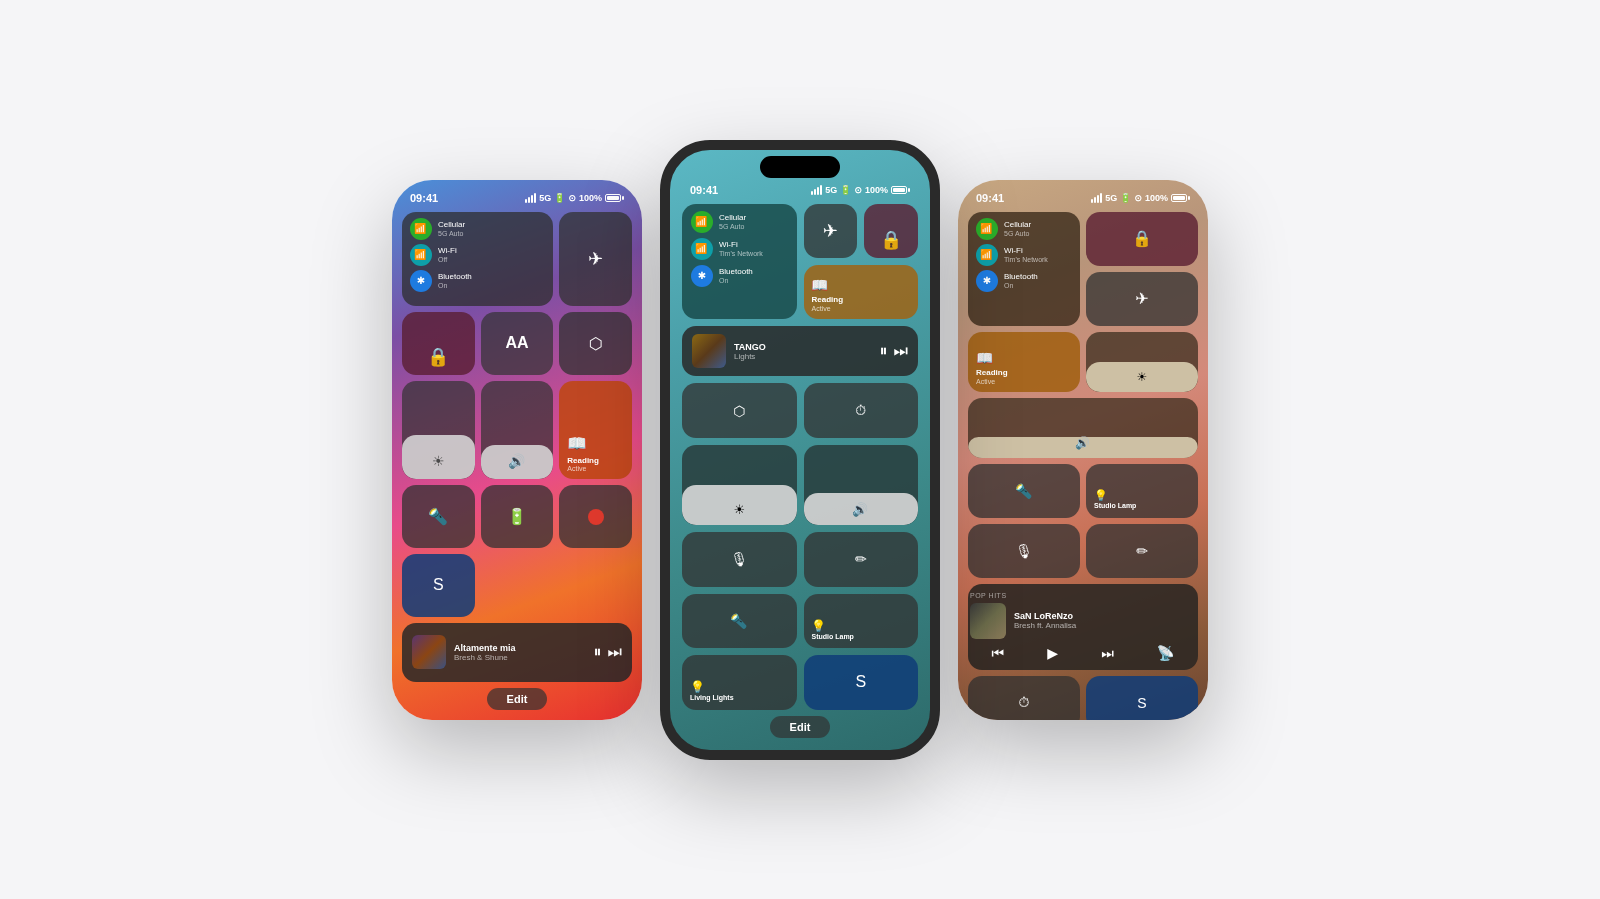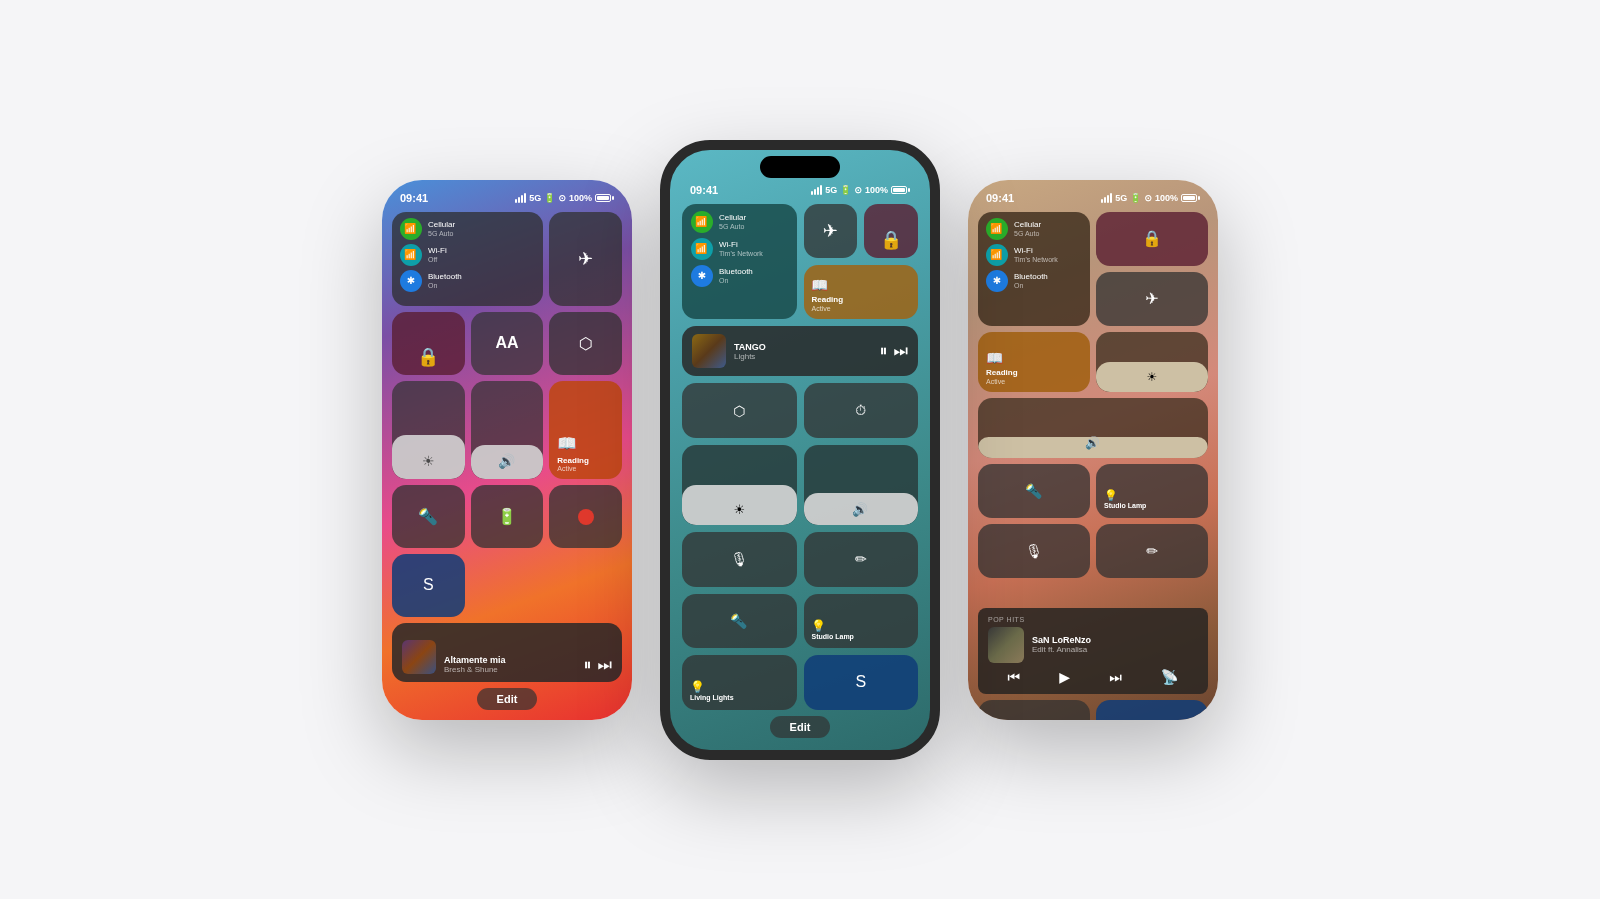--- a/index.html
+++ b/index.html
@@ -11,21 +11,21 @@
       align-items: center;
       justify-content: center;
       font-family: -apple-system, BlinkMacSystemFont, 'SF Pro Display', 'Helvetica Neue', sans-serif;
       overflow: hidden;
     }
 
     .phones-container {
       display: flex;
       align-items: center;
       justify-content: center;
-      gap: 28px;
+      gap: 18px;
       position: relative;
     }
 
     
     .phone {
       border-radius: 50px;
       overflow: hidden;
       position: relative;
       box-shadow: 0 30px 80px rgba(0,0,0,0.25);
     }
@@ -312,21 +312,21 @@
         <div class="tile tile-dark icon-tile">
           <div style="font-size:16px;">🔋</div>
         </div>
         <div class="tile tile-dark icon-tile">
           <div style="width:16px; height:16px; background:#e0392d; border-radius:50%;"></div>
         </div>
         <div class="tile" style="background:rgba(15,60,120,0.85);">
           <div style="font-size:16px; color:white; text-align:center; margin:auto;">S</div>
         </div>
 
-        <div class="music-tile" style="grid-column:span 3;align-items:flex-end;">
+        <div class="music-tile" style="grid-column:span 3;">
           <div class="music-art"></div>
           <div class="music-info">
             <div class="music-title">Altamente mia</div>
             <div class="music-artist">Bresh &amp; Shune</div>
           </div>
           <div class="music-controls">
             <span style="font-size:16px;">⏸</span>
             <span style="font-size:16px;">⏭</span>
           </div>
         </div>
@@ -542,27 +542,27 @@
           <div style="font-size:11px; color:#ffd700;">💡</div>
           <div class="tile-label" style="font-size:7px;">Studio Lamp</div>
         </div>
         <div class="tile tile-dark icon-tile">
           <div style="font-size:14px;">🎙</div>
         </div>
         <div class="tile tile-dark icon-tile">
           <div style="font-size:14px;">✏</div>
         </div>
 
-        <div style="grid-column:span 2; border-radius:8px; background:rgba(45,40,35,0.9); padding:8px 10px; display:flex; flex-direction:column;margin-top:24px;">
+        <div style="grid-column:span 2; border-radius:14px; background:rgba(45,40,35,0.9); padding:8px 2px; display:flex; flex-direction:column;">
           <div style="font-size:7px; color:rgba(255,255,255,0.55); text-transform:uppercase; letter-spacing:0.5px; margin-bottom:4px;">POP HITS</div>
           <div style="display:flex; align-items:center; gap:8px;">
             <div class="music-art music-art-right" style="width:36px; height:36px;"></div>
             <div class="music-info">
               <div class="music-title">SaN LoReNzo</div>
-              <div class="music-artist">Edit ft. Annalisa</div>
+              <div class="music-artist">Bresh ft. Annalisa</div>
             </div>
           </div>
           <div style="display:flex; justify-content:space-around; margin-top:6px; color:white;">
             <span style="font-size:14px;">⏮</span>
             <span style="font-size:14px;">▶</span>
             <span style="font-size:14px;">⏭</span>
             <span style="font-size:14px;">📡</span>
           </div>
         </div>
 

